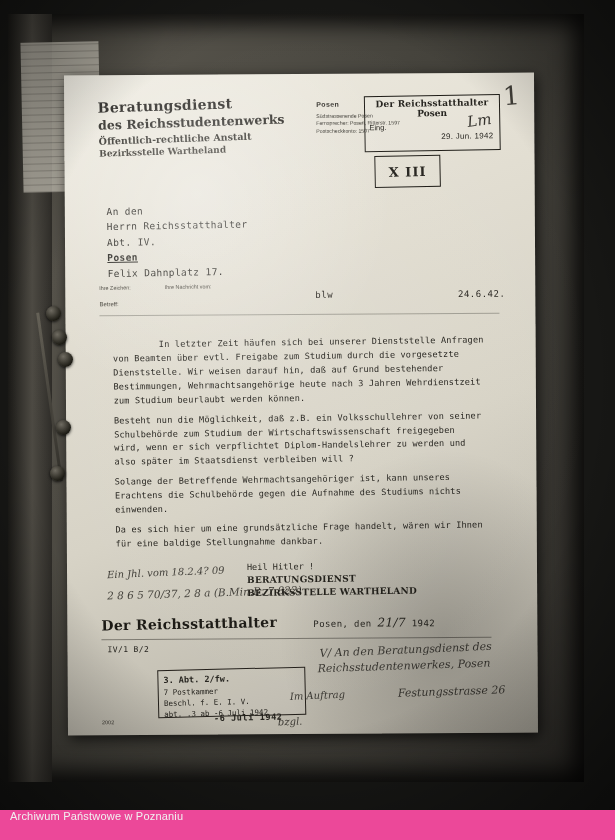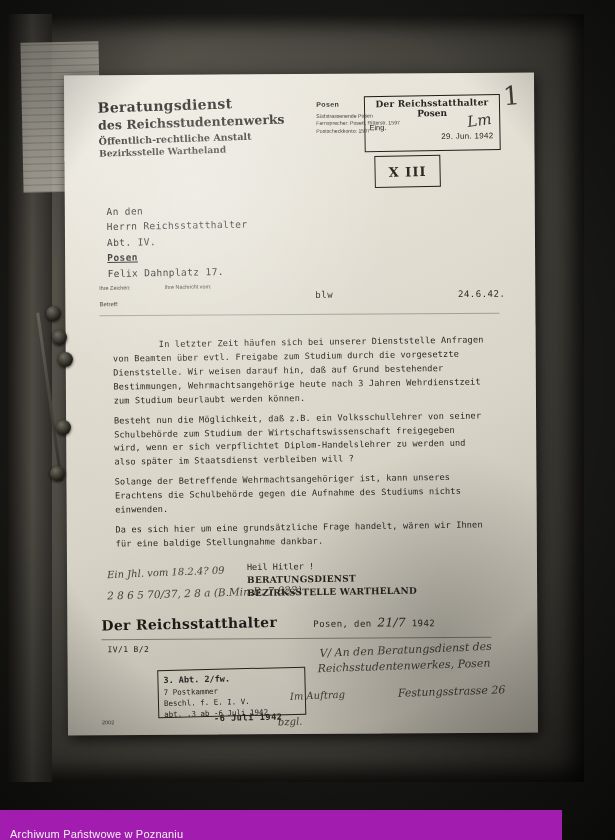--- a/index.html
+++ b/index.html
@@ -433,26 +433,26 @@
     bottom: 10px;
     font-size: 5.5px;
     color: #3d3a33;
   }
 
   
   #creditbar {
     position: absolute;
     left: 0;
     bottom: 0;
-    width: 562px;
+    width: 615px;
     height: 30px;
-    background: #a21caf;
+    background: #ec4899;
     z-index: 60;
     display: flex;
-    align-items: flex-end;
+    align-items: flex-start;
   }
   #creditbar .txt {
     color: #f1f1f1;
     font-size: 11px;
     letter-spacing: .2px;
     padding-left: 10px;
     font-family: "Liberation Sans", sans-serif;
   }
 </style>
 </head>

